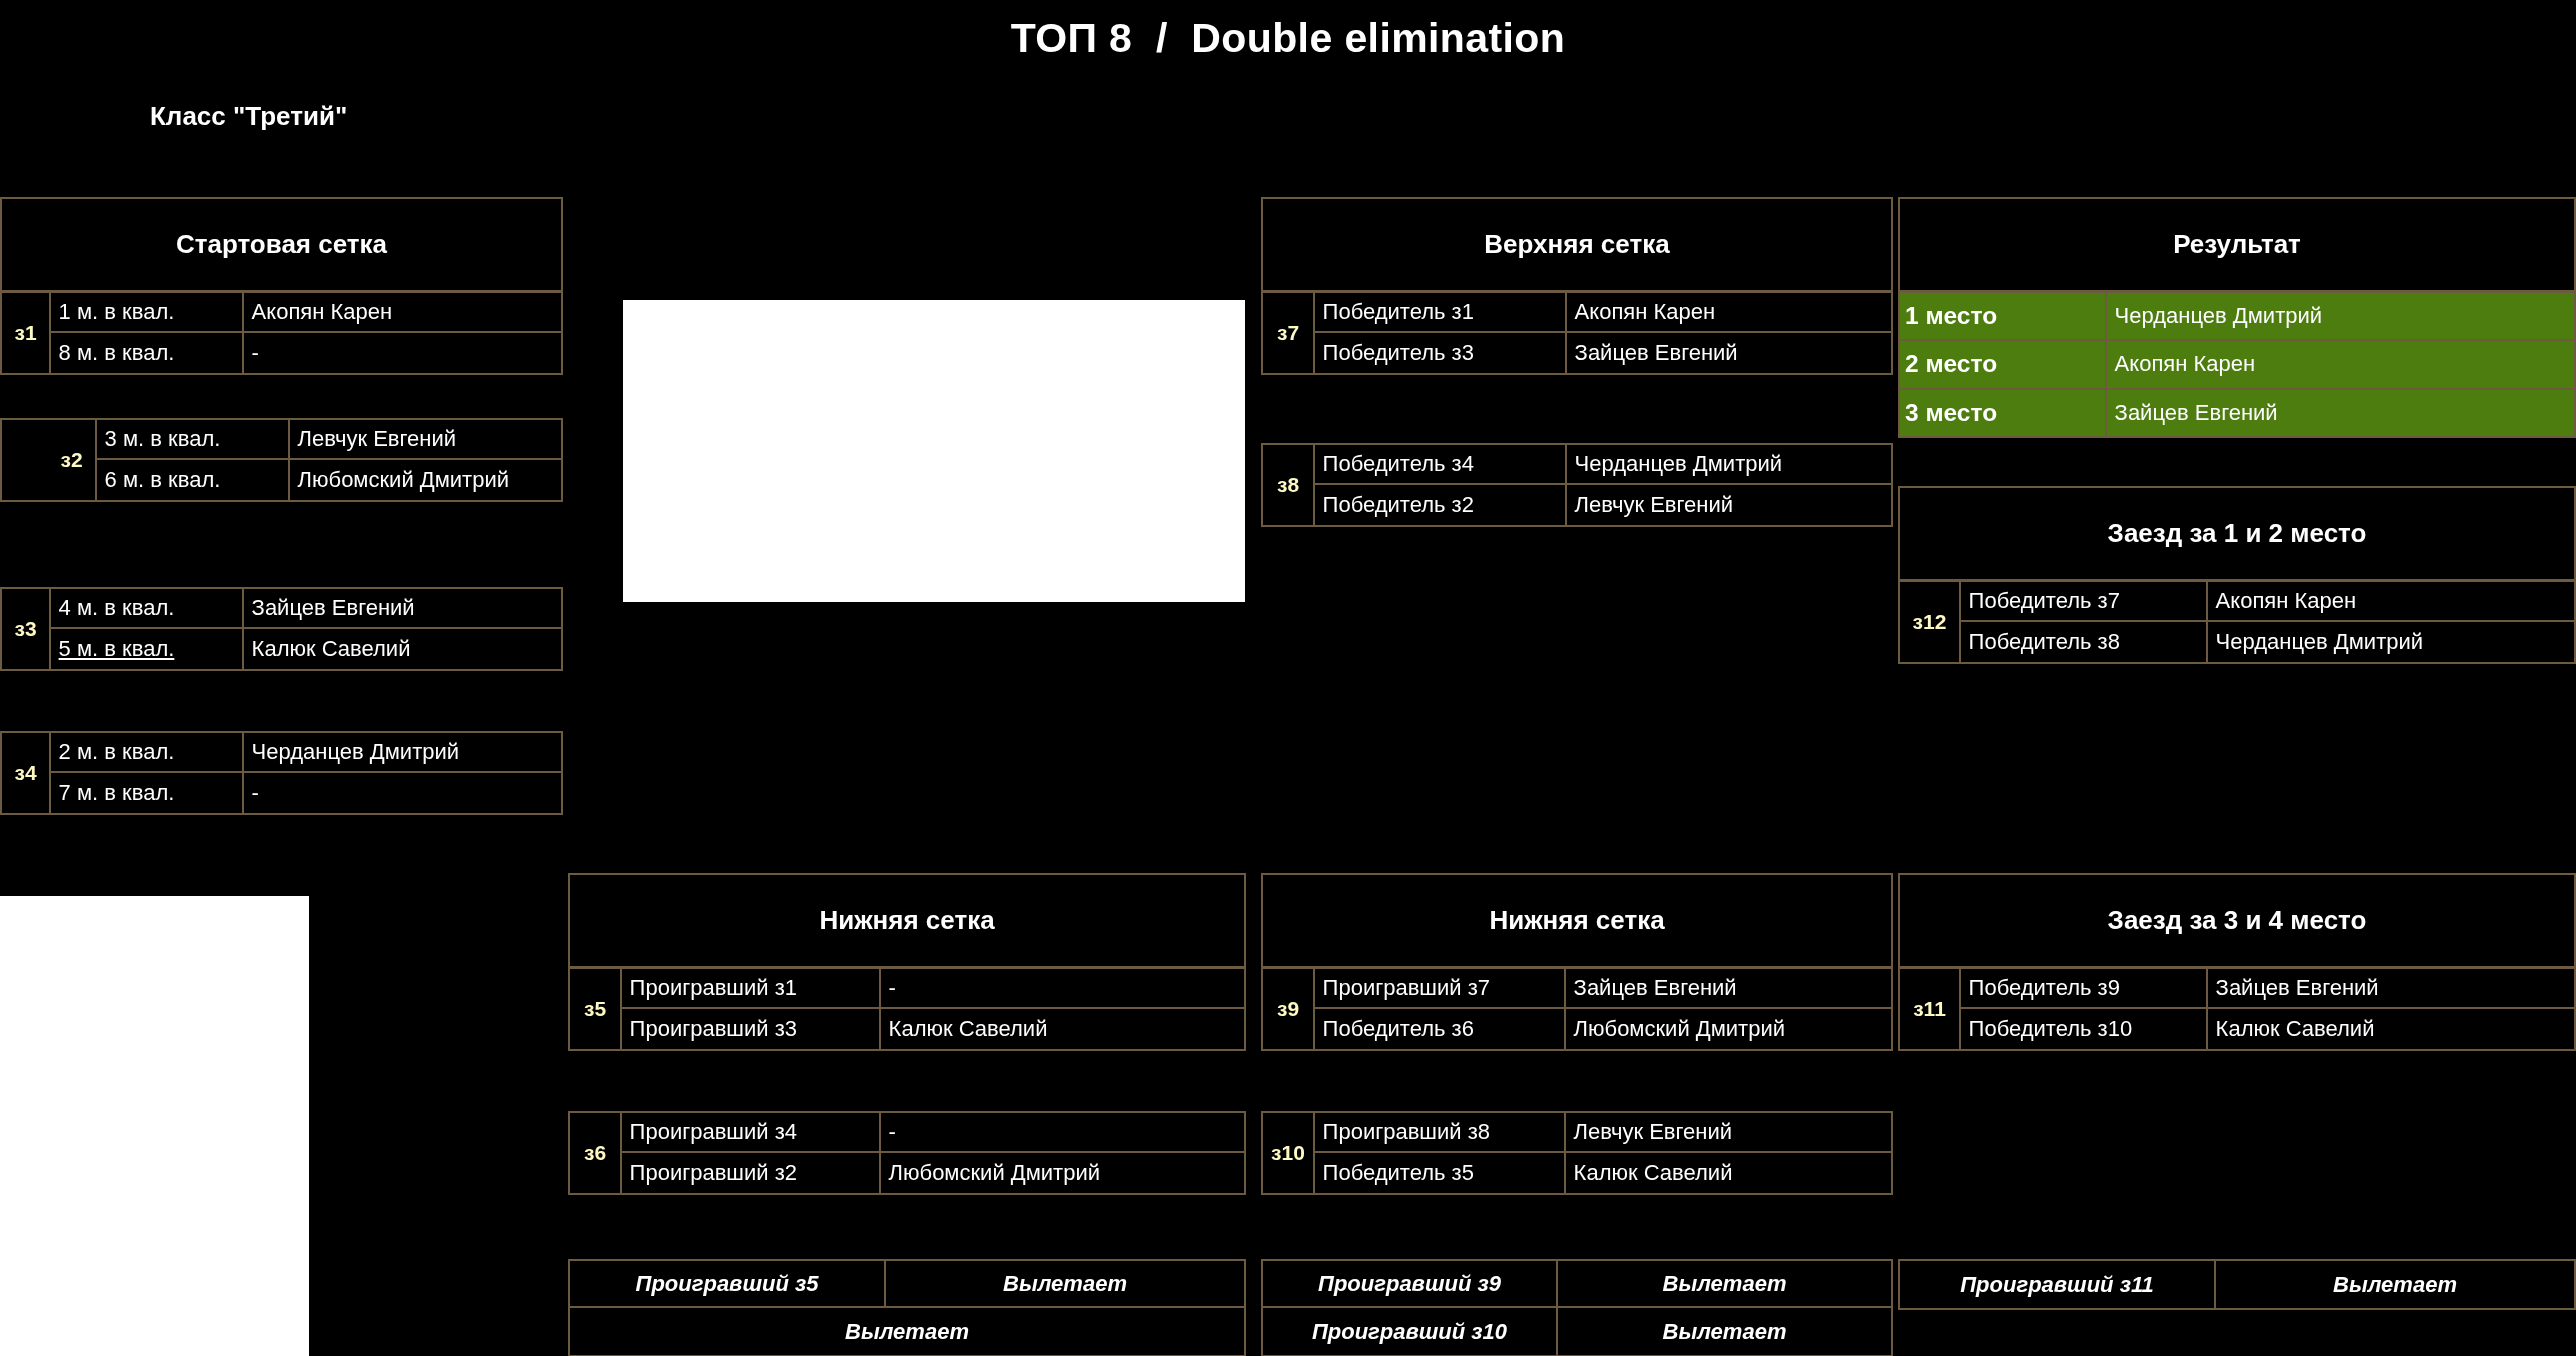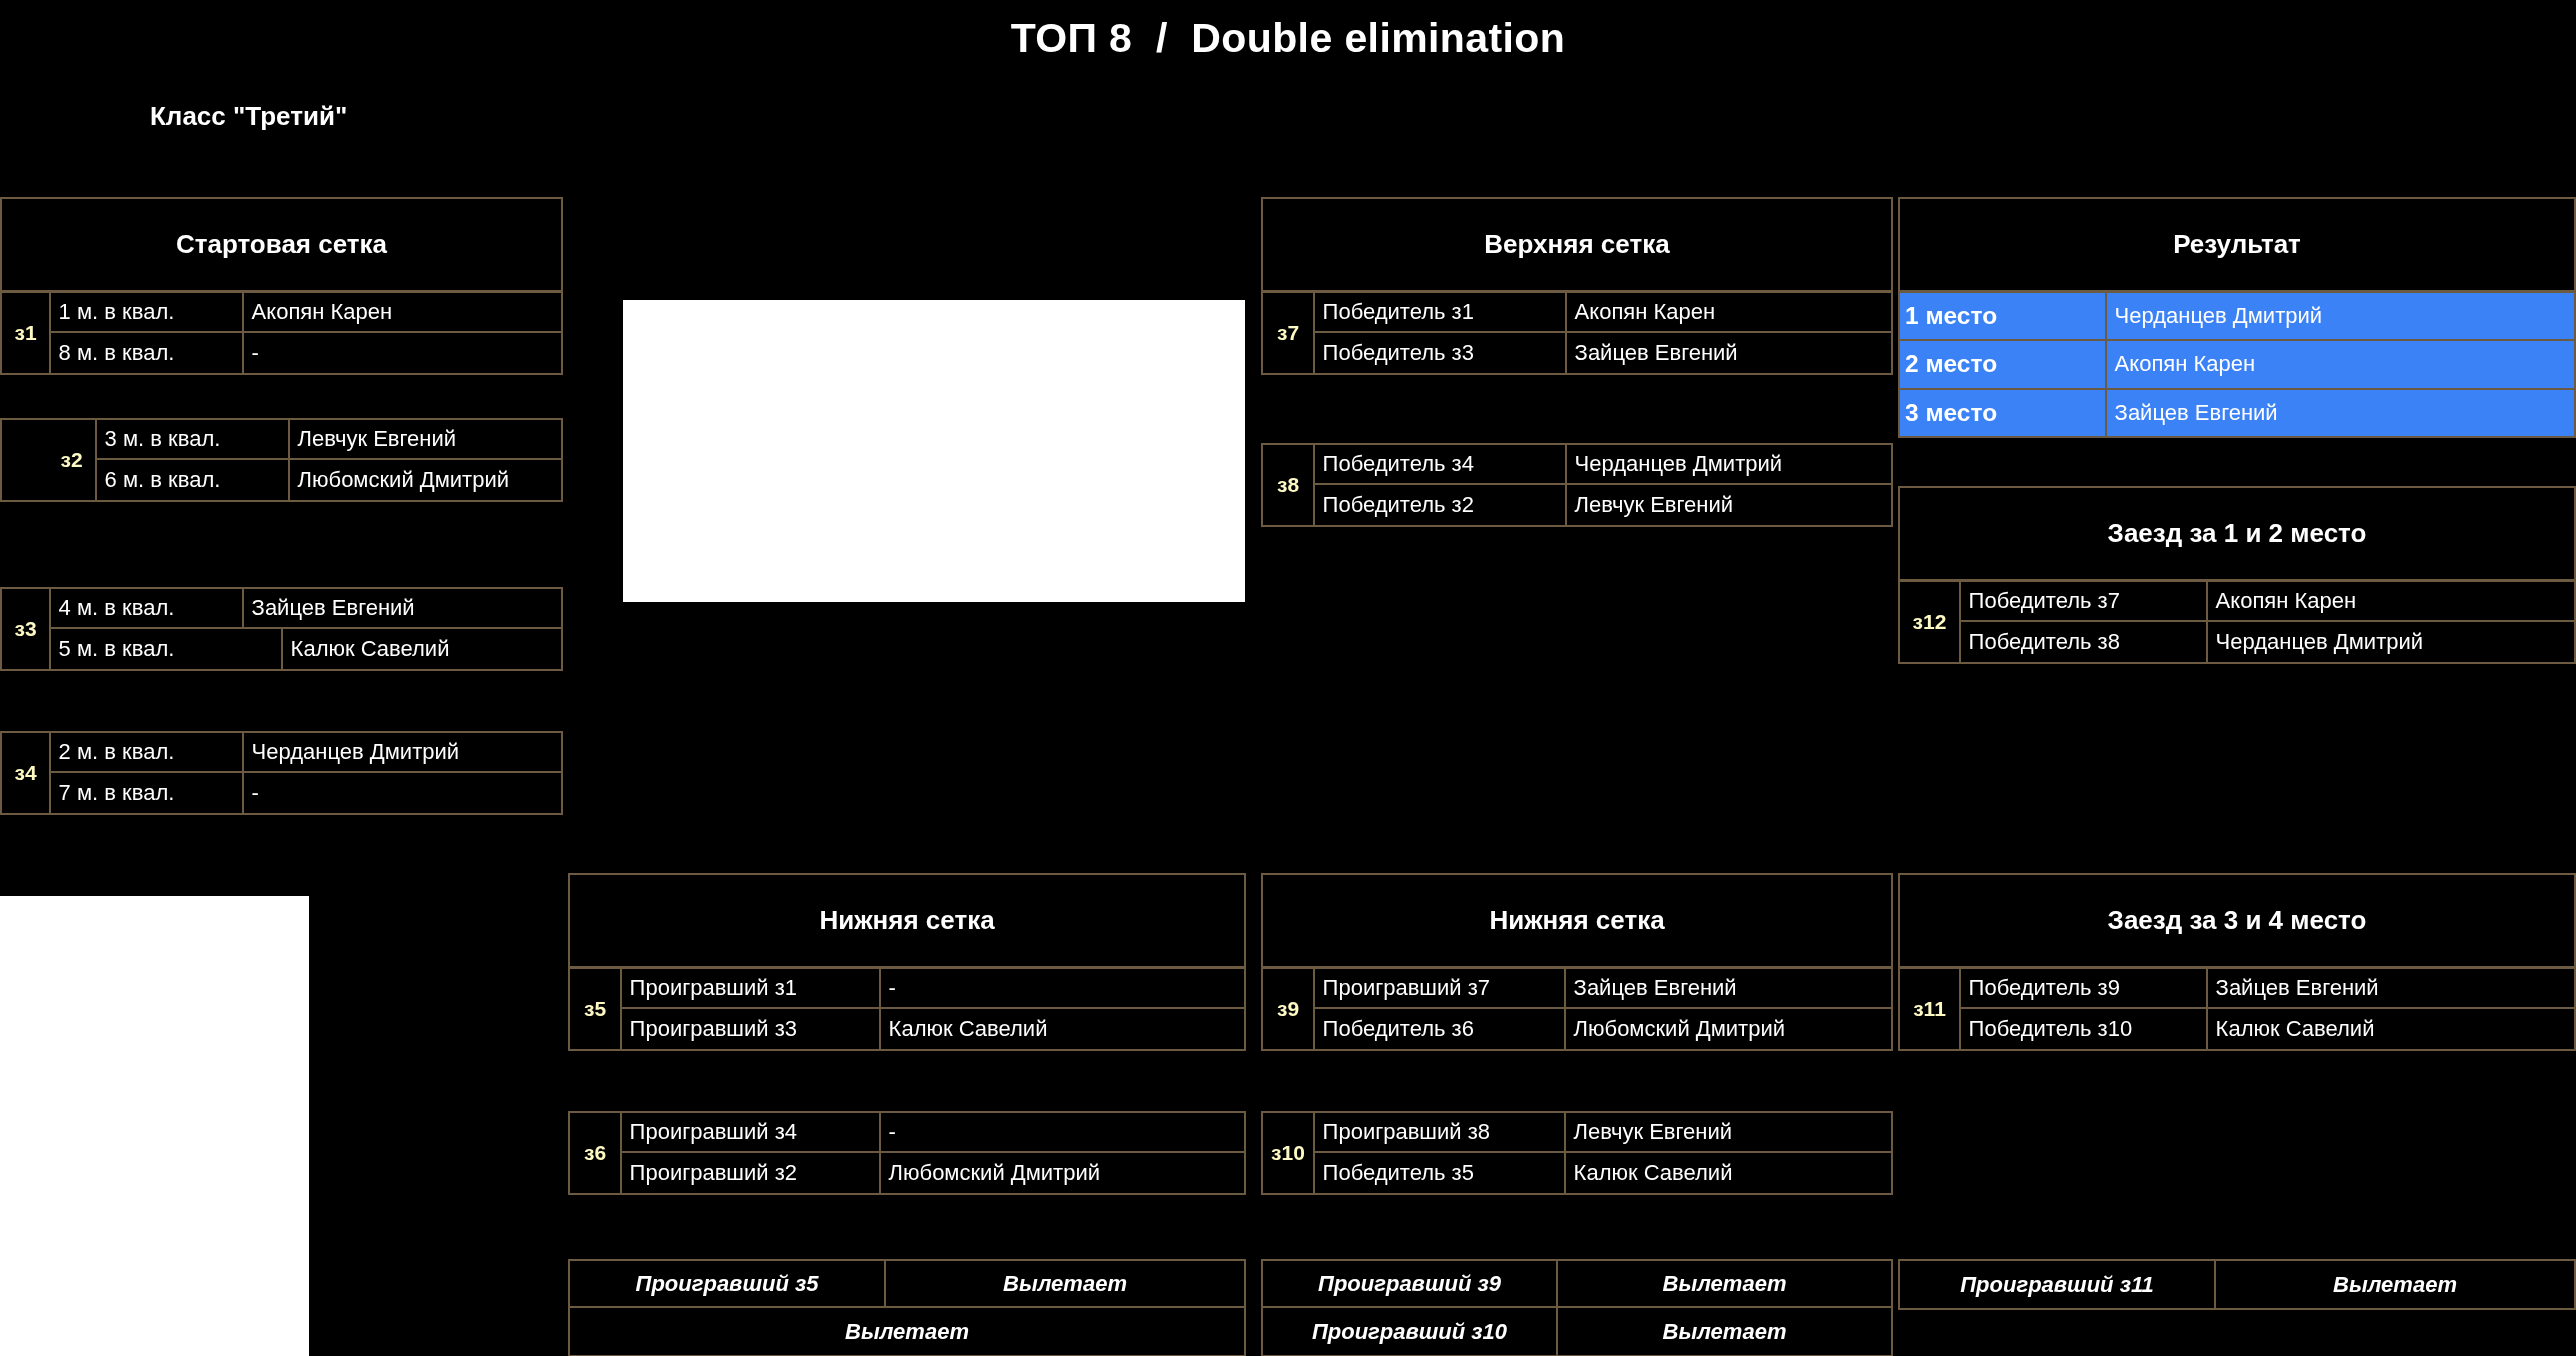--- a/index.html
+++ b/index.html
@@ -100,21 +100,21 @@
     padding-left: 7.6px;
     box-sizing: border-box;
     font-size: 22px;
     white-space: nowrap;
     overflow: hidden;
   }
 
   
   .result-table {
     border: 2.5px solid #6c5a41;
-    background: #3b82f6;
+    background: #4d7c0f;
     display: flex;
     flex-direction: column;
     box-sizing: border-box;
   }
   .result-row {
     flex: 1 1 auto;
     display: flex;
     flex-direction: row;
     box-sizing: border-box;
   }
@@ -223,21 +223,21 @@
 </div>
 
 <div class="abs match" style="left:0px; top:587px; width:563px; height:84px;">
   <div class="match-tag" style="width:49px;">з3</div>
   <div class="match-rows">
     <div class="match-row divider">
       <div class="cell-slot" style="width:193px;">4 м. в квал.</div>
       <div class="cell-name">Зайцев Евгений</div>
     </div>
     <div class="match-row">
-      <div class="cell-slot" style="width:232px;">5 м. в квал.</div>
+      <div class="cell-slot" style="width:193px;text-decoration:underline;">5 м. в квал.</div>
       <div class="cell-name">Калюк Савелий</div>
     </div>
   </div>
 </div>
 
 <div class="abs match" style="left:0px; top:731px; width:563px; height:84px;">
   <div class="match-tag" style="width:49px;">з4</div>
   <div class="match-rows">
     <div class="match-row divider">
       <div class="cell-slot" style="width:193px;">2 м. в квал.</div>

